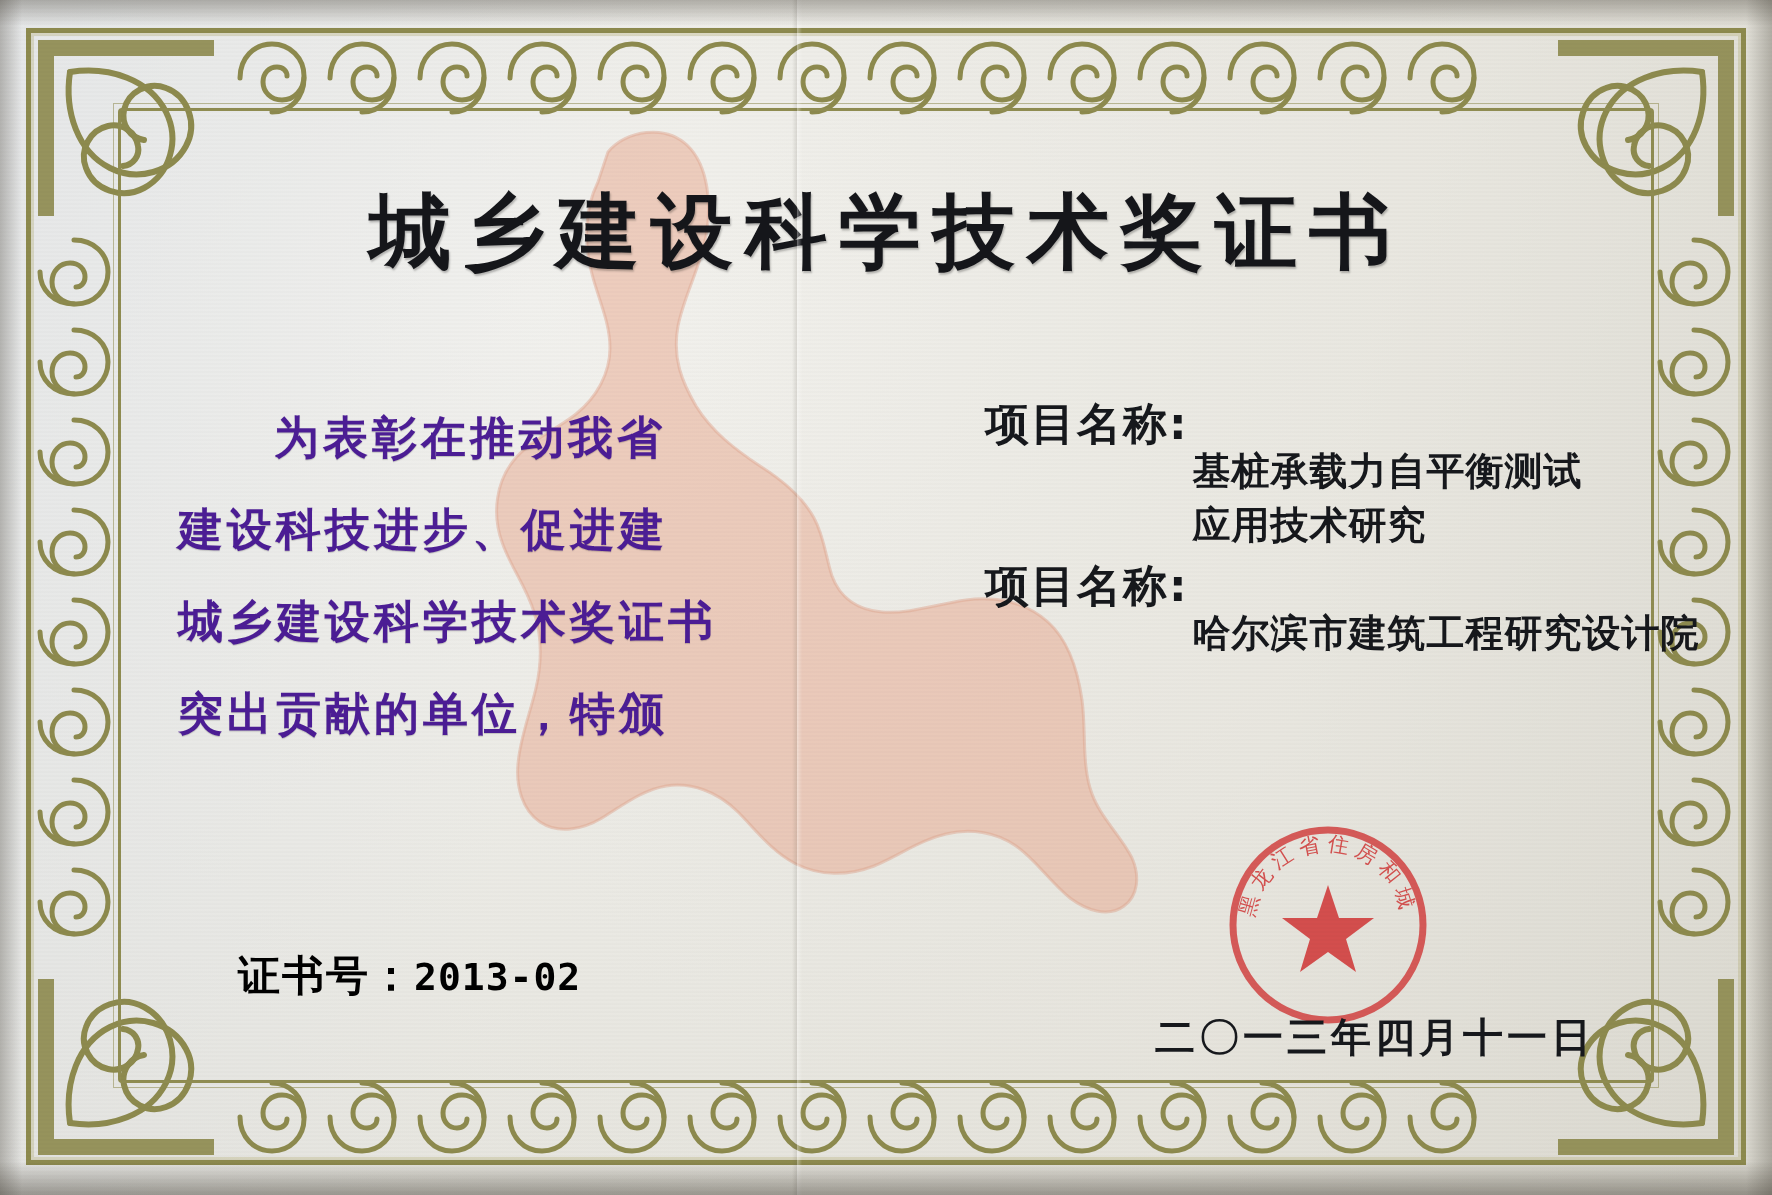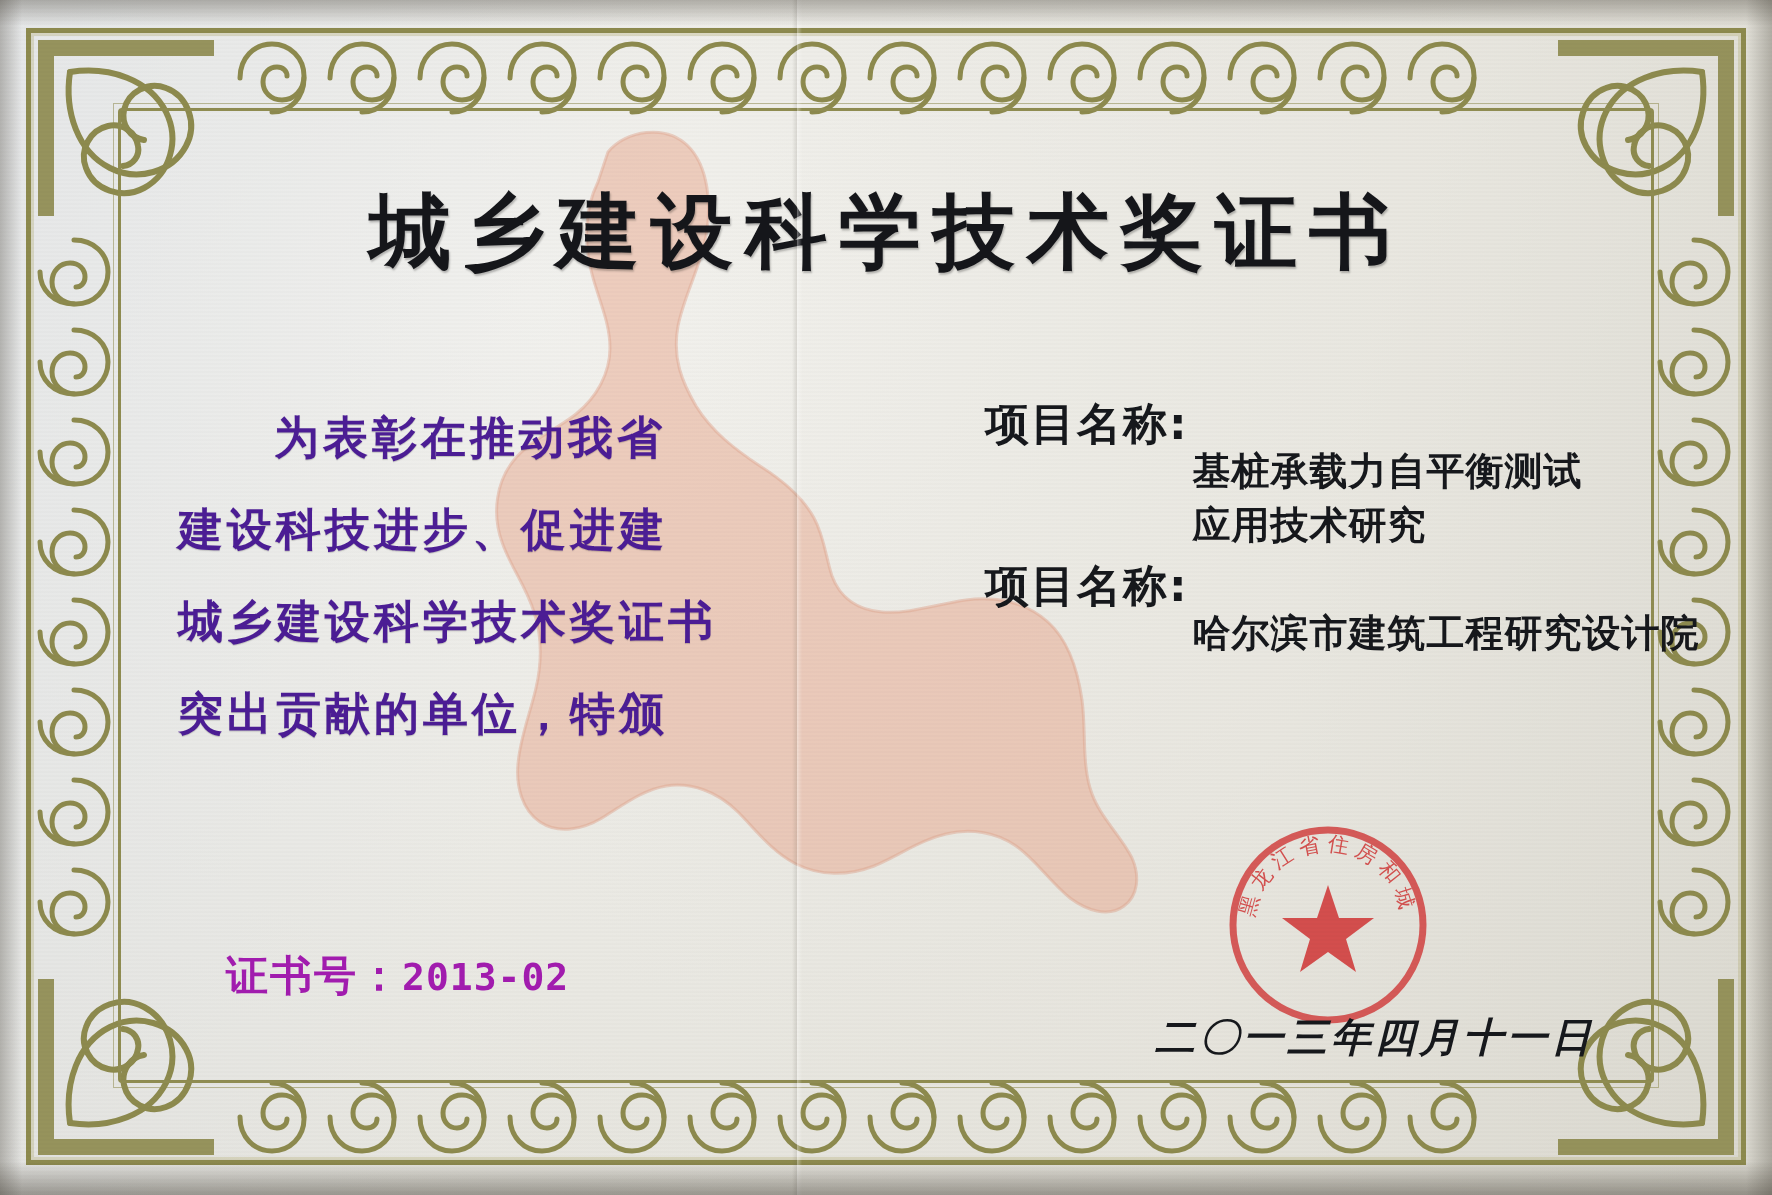--- a/index.html
+++ b/index.html
@@ -112,24 +112,24 @@
     color: #4c1d95;
     letter-spacing: 4px;
     font-weight: 600;
     text-shadow: 0 1px 1px rgba(0,0,0,0.18);
   }
   .body-text .indent { display: block; text-indent: 96px; }
   .body-text .line { display: block; }
 
   .cert-no {
     position: absolute;
-    left: 226px;
+    left: 238px;
     top: 948px;
     font-size: 42px;
-    color: #a21caf;
+    color: #000000;
     letter-spacing: 2px;
     font-weight: 600;
     white-space: nowrap;
   }
   .cert-no .num {
     font-family: "DejaVu Sans Mono", monospace;
     font-size: 38px;
     letter-spacing: 1px;
   }
 
@@ -175,21 +175,20 @@
 
   .date {
     position: absolute;
     left: 1155px;
     top: 1010px;
     font-size: 40px;
     color: #16181c;
     letter-spacing: 4px;
     font-weight: 600;
     white-space: nowrap;
-    font-style: italic;
   }
 
   
   .texture {
     position: absolute; inset: 0;
     background-image:
       repeating-linear-gradient(0deg, rgba(255,255,255,0.04) 0 2px, rgba(0,0,0,0.015) 2px 4px);
     mix-blend-mode: multiply;
     opacity: .6;
     pointer-events: none;

